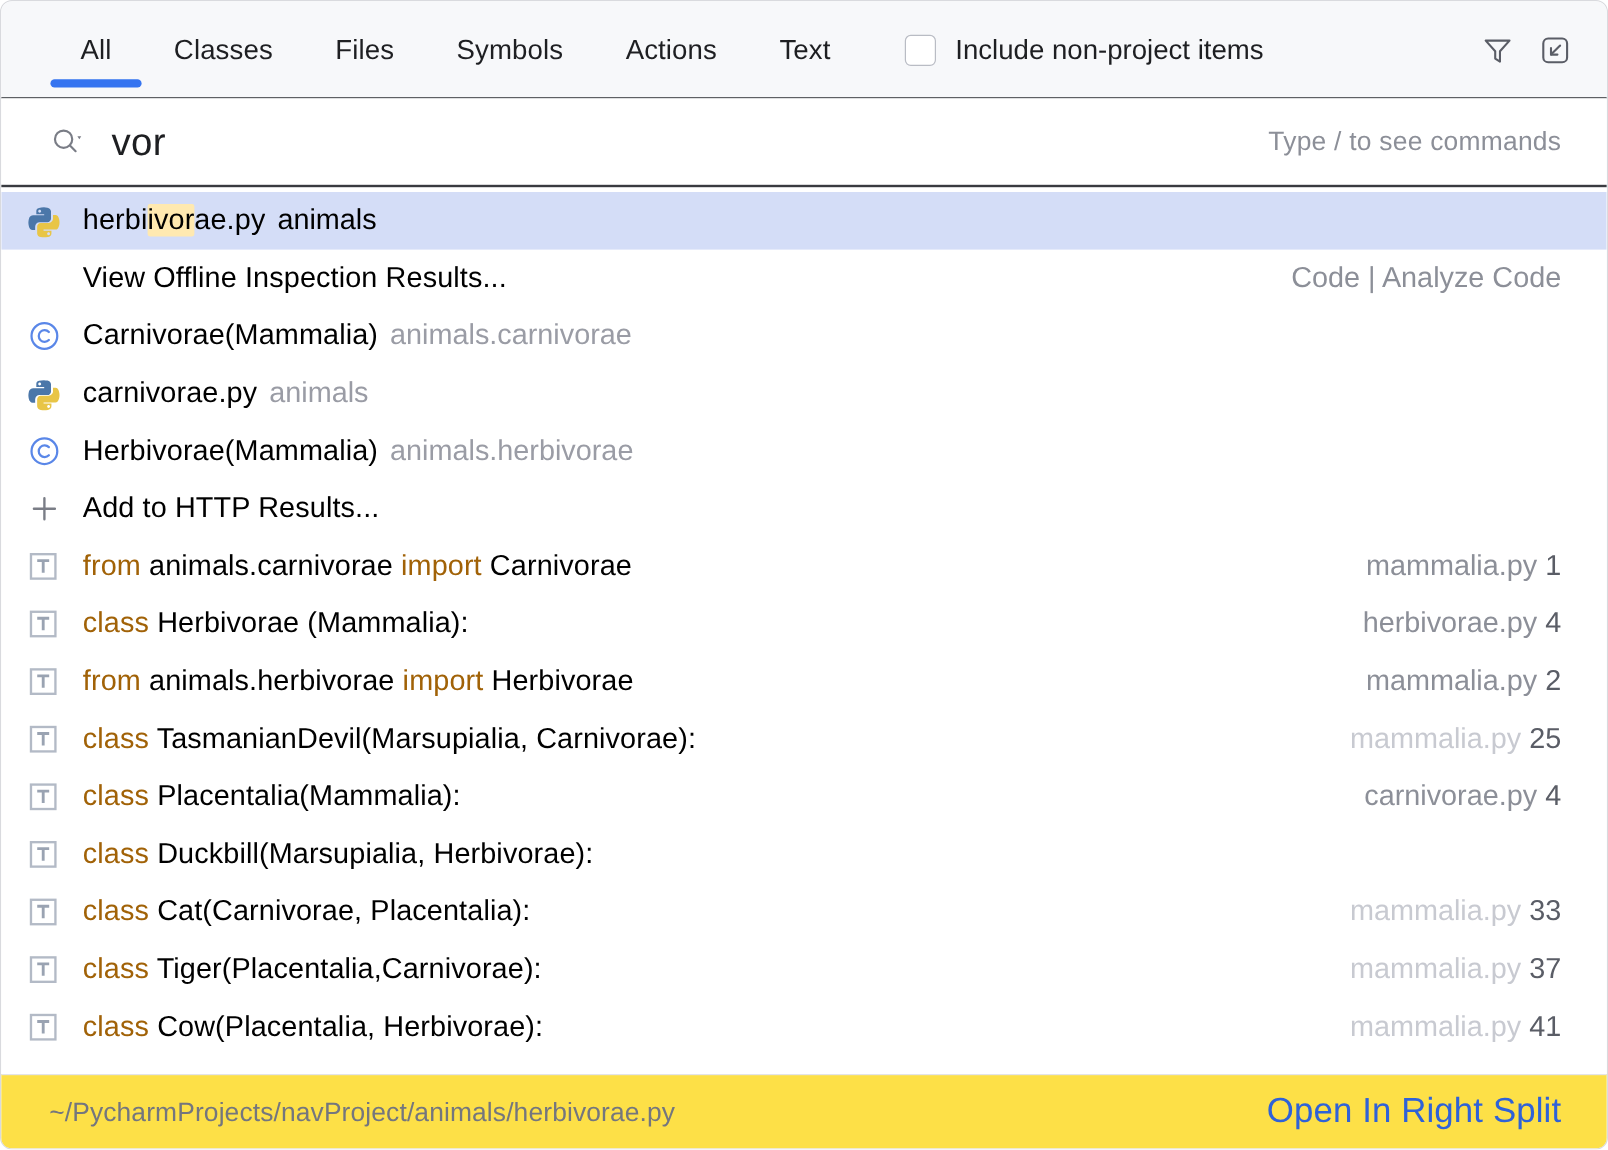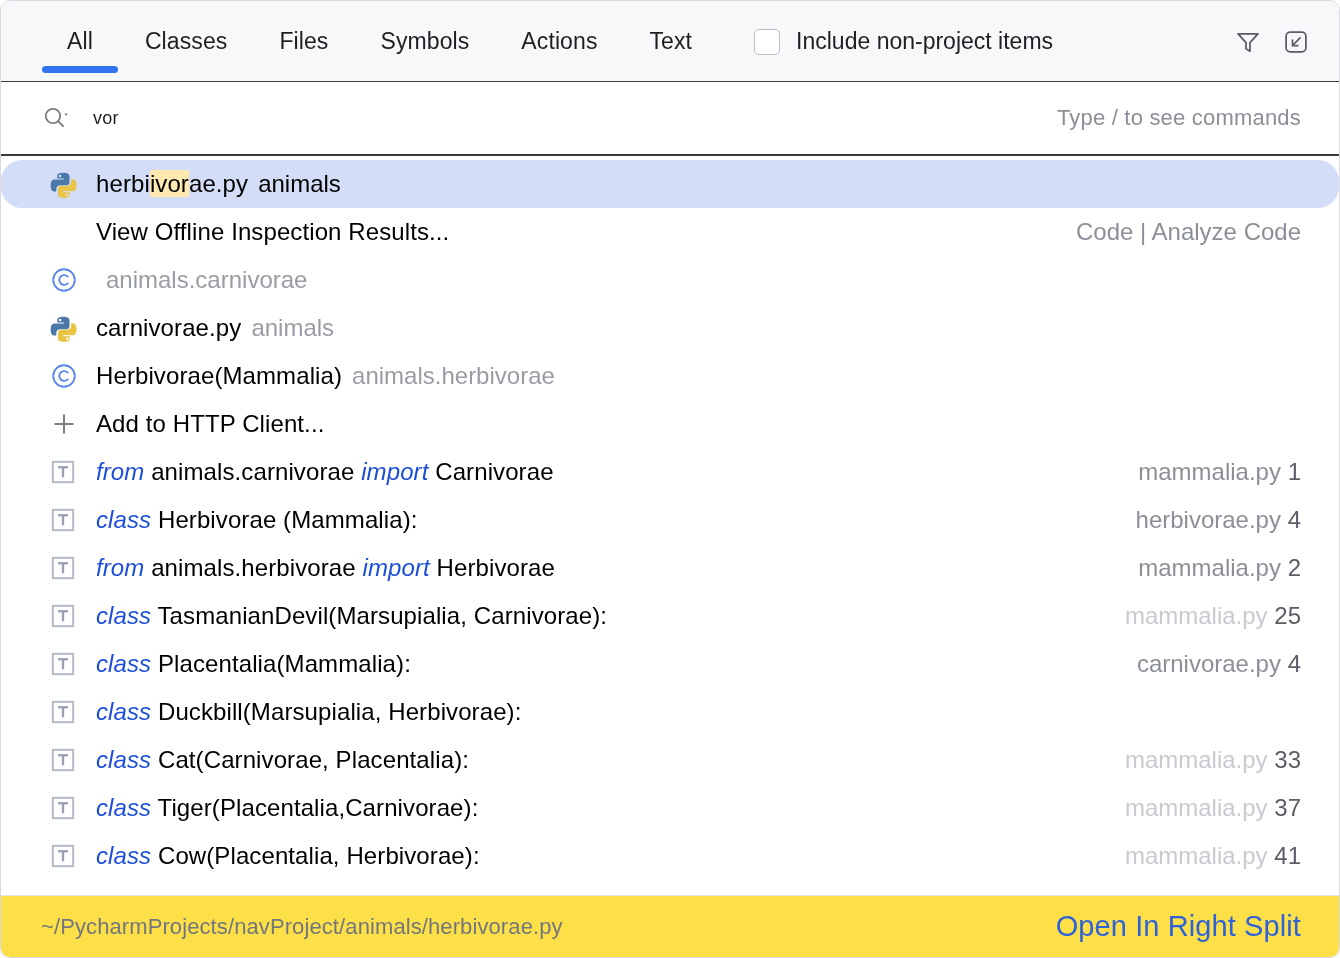--- a/index.html
+++ b/index.html
@@ -123,21 +123,21 @@
   }
   .search-icon {
     width: 34px;
     height: 30px;
     flex: none;
     margin-right: 18px;
     display: flex;
     align-items: center;
   }
   .search-text {
-    font-size: 18px;
+    font-size: 32px;
     color: #1e1f22;
     letter-spacing: 0.2px;
   }
   .search-hint {
     margin-left: auto;
     font-size: 22px;
     color: #8c8f98;
     letter-spacing: 0.2px;
   }
 
@@ -145,25 +145,24 @@
   .results {
     flex: 1 1 auto;
     overflow: hidden;
     background: #ffffff;
     padding-top: 4px;
   }
   .row {
     height: 48px;
     display: flex;
     align-items: center;
-    padding: 0 38px 0 49px;
+    padding: 0 38px 0 22px;
     box-sizing: border-box;
     cursor: default;
     position: relative;
-    border-radius: 21px;
   }
   .row.selected {
     background: #d4ddf7;
   }
   .row .icon {
     width: 30px;
     min-width: 30px;
     height: 30px;
     margin-right: 16px;
     display: flex;
@@ -193,21 +192,21 @@
     white-space: nowrap;
     padding-left: 30px;
   }
   .row .right .fname { color: #8c8f98; }
   .row .right .fname.faded { color: #c8cad1; }
   .row .right .lineno { color: #5a5d66; }
   .hl {
     background: #ffe9b0;
     border-radius: 2px;
   }
-  .kw { color: #1d4ed8; font-style: italic; }
+  .kw { color: #a16207; }
   .plain { color: #000000; }
 
   
   .py-icon svg, .c-icon svg, .t-icon svg, .plus-icon svg { display: block; }
 
   
   .footer {
     height: 62px;
     min-height: 62px;
     background: #fde047;
@@ -307,20 +306,21 @@
         <span class="main"><span class="plain">View Offline Inspection Results...</span></span>
         <span class="right"><span>Code | Analyze Code</span></span>
       </div>
       <div class="row">
         <span class="icon c-icon">
           <svg width="28" height="28" viewBox="0 0 24 24" fill="none">
             <circle cx="12" cy="12" r="9.2" stroke="#5a87e8" stroke-width="1.6"></circle>
             <path d="M15.2 9.1a4.2 4.2 0 100 5.8" stroke="#5a87e8" stroke-width="1.6" stroke-linecap="round"></path>
           </svg>
         </span>
+        <span class="main"><span class="plain">Carnivorae(Mammalia)</span></span>
         <span class="sub">animals.carnivorae</span>
       </div>
       <div class="row">
         <span class="icon py-icon">
           <svg width="28" height="28" viewBox="0 0 32 32">
             <path fill="#4B77A9" d="M15.6 3.2c-1.9 0-3.5.2-4.7.5-2.2.5-2.6 1.6-2.6 3.5v2.6h7.5v1H5.4c-2 0-3.7 1.2-4.2 3.5-.6 2.6-.6 4.2 0 6.9.5 2 1.6 3.5 3.6 3.5h2.4v-3.1c0-2.2 1.9-4.2 4.2-4.2h7.5c1.9 0 3.4-1.6 3.4-3.5V7.2c0-1.9-1.6-3.3-3.4-3.6-1.1-.2-2.4-.4-3.3-.4zm-4.1 2.3c.8 0 1.4.6 1.4 1.4s-.6 1.4-1.4 1.4-1.4-.6-1.4-1.4.6-1.4 1.4-1.4z"></path>
             <path fill="#E8C547" d="M24.2 10.8v3c0 2.3-2 4.2-4.2 4.2h-7.5c-1.8 0-3.4 1.6-3.4 3.5v6.5c0 1.9 1.6 3 3.4 3.5 2.1.6 4.2.7 6.8 0 1.7-.5 3.4-1.5 3.4-3.5v-2.6h-7.5v-1h11.2c2 0 2.8-1.4 3.5-3.5.7-2.2.7-4.3 0-6.9-.5-2-1.5-3.5-3.5-3.5h-2.2zm-4.2 16.1c.8 0 1.4.6 1.4 1.4s-.6 1.4-1.4 1.4-1.4-.6-1.4-1.4.6-1.4 1.4-1.4z"></path>
           </svg>
         </span>
         <span class="main"><span class="plain">carnivorae.py</span></span>
@@ -335,21 +335,21 @@
         </span>
         <span class="main"><span class="plain">Herbivorae(Mammalia)</span></span>
         <span class="sub">animals.herbivorae</span>
       </div>
       <div class="row">
         <span class="icon plus-icon">
           <svg width="28" height="28" viewBox="0 0 24 24" fill="none" stroke="#7a7d86" stroke-width="1.7" stroke-linecap="round">
             <path d="M12 4.5v15M4.5 12h15"></path>
           </svg>
         </span>
-        <span class="main"><span class="plain">Add to HTTP Client...</span></span>
+        <span class="main"><span class="plain">Add to HTTP Results...</span></span>
       </div>
       <div class="row">
         <span class="icon t-icon">
           <svg width="26" height="26" viewBox="0 0 24 24" fill="none">
             <rect x="2.6" y="2.6" width="18.8" height="18.8" stroke="#b3bac6" stroke-width="1.8"></rect>
             <path d="M7.4 7.6h9.2" stroke="#9aa3b2" stroke-width="2.2" stroke-linecap="butt"></path>
             <path d="M12 7.6v9.2" stroke="#9aa3b2" stroke-width="2.2" stroke-linecap="butt"></path>
           </svg>
         </span>
         <span class="main"><span class="kw">from</span><span class="plain"> animals.carnivorae </span><span class="kw">import</span><span class="plain"> Carnivorae</span></span>

